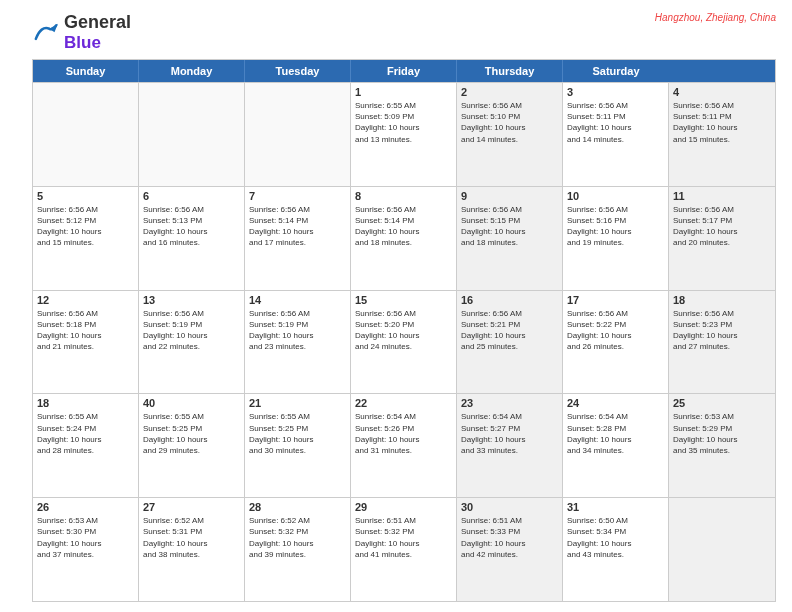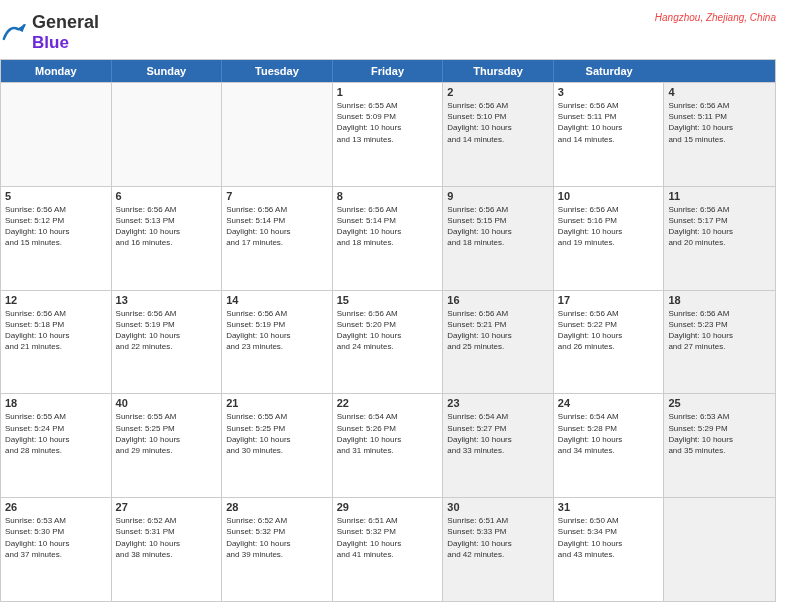--- a/index.html
+++ b/index.html
@@ -6,21 +6,21 @@
     body {
       font-family: Arial, sans-serif;
       background: #fff;
       width: 792px;
       height: 612px;
       overflow: hidden;
     }
     .page {
       width: 792px;
       height: 612px;
-      padding: 12px 16px 10px 0;
+      padding: 12px 16px 10px 32px;
       display: flex;
       flex-direction: column;
     }
     .top-row {
       display: flex;
       justify-content: space-between;
       align-items: flex-start;
       margin-bottom: 6px;
     }
     .logo {
@@ -116,22 +116,22 @@
         <span style="font-size:17px;font-weight:bold;color:#6d28d9;">Blue</span>
       </div>
     </div>
     <div class="header-right">
       <div class="subtitle">Hangzhou, Zhejiang, China</div>
     </div>
   </div>
 
   <div class="calendar">
     <div class="cal-header" id="cal-header">
+        <div class="cal-header-cell">Sunday</div>
         <div class="cal-header-cell">Monday</div>
-        <div class="cal-header-cell">Sunday</div>
         <div class="cal-header-cell">Tuesday</div>
         <div class="cal-header-cell">Friday</div>
         <div class="cal-header-cell">Thursday</div>
         <div class="cal-header-cell">Saturday</div>
       </div>
     <div class="cal-body" id="cal-body">
         <div class="cal-row">
           <div class="cal-cell empty"></div>
           <div class="cal-cell empty"></div>
           <div class="cal-cell empty"></div>

